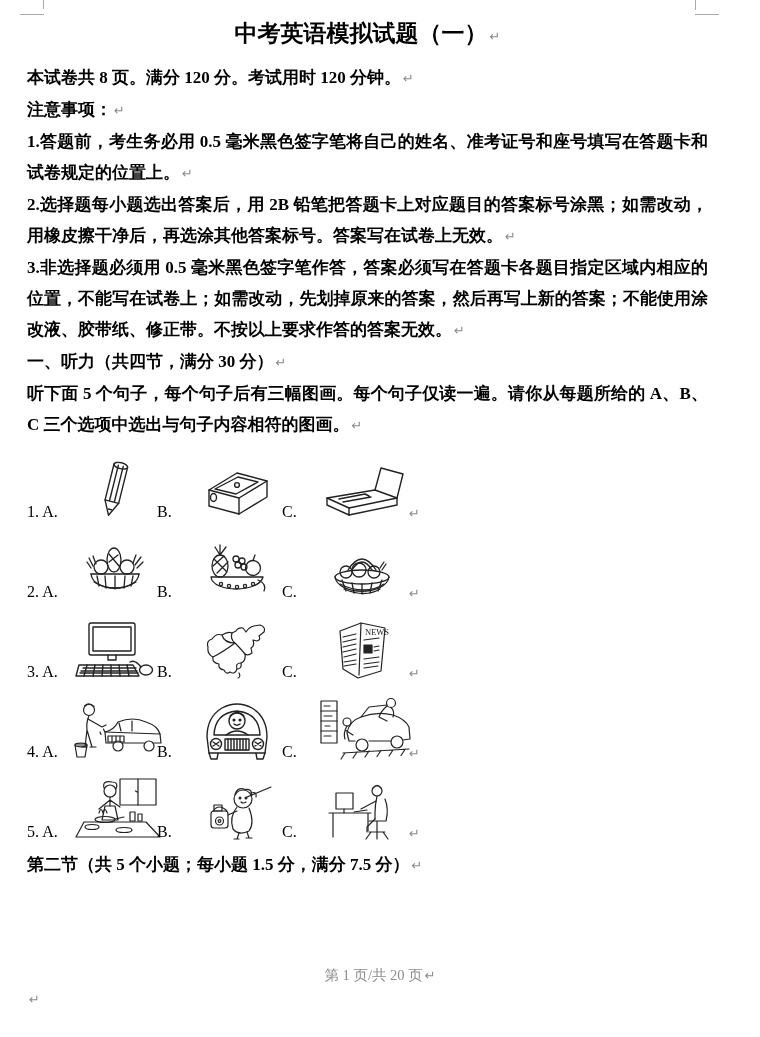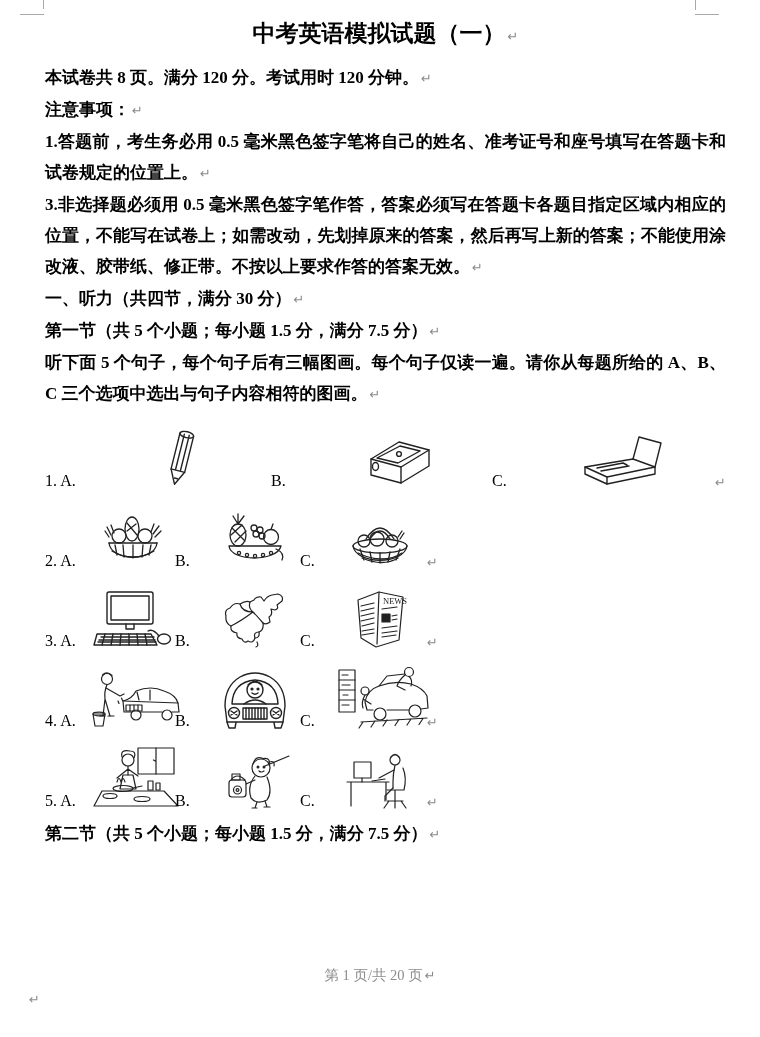--- a/index.html
+++ b/index.html
@@ -7,31 +7,31 @@
     position:relative; width:760px; height:1037px; background:#ffffff;
     font-family:"Liberation Serif","DejaVu Serif",serif; color:#000;
     overflow:hidden;
   }
   .crop { position:absolute; background:#a9a9a9; }
   .crop-tl-v { left:43px; top:0; width:1px; height:9px; }
   .crop-tl-h { left:20px; top:14px; width:24px; height:1px; }
   .crop-tr-v { left:695px; top:0; width:1px; height:10px; }
   .crop-tr-h { left:695px; top:14px; width:24px; height:1px; }
 
-  .content { position:absolute; left:45px; top:0; width:681px; }
+  .content { position:absolute; left:27px; top:0; width:681px; }
 
   .title { margin:18px 0 0 0; text-align:center; font-size:23px; font-weight:700; line-height:32px; }
   .bline { margin:0; font-size:17px; font-weight:700; line-height:31px; text-align:justify; }
   .bline.first { margin-top:9px; }
   .bline.center { text-align:center; }
   .pilcrow { color:#8a8a8a; font-size:13px; font-weight:400;
              font-family:"DejaVu Sans",sans-serif; margin-left:2px; }
 
   .qrow { display:flex; align-items:flex-end; height:80px; }
-  .qr1 { margin-top:2px;justify-content:space-between; }
+  .qr1 { margin-top:2px; }
   .qlabel { font-size:16px; font-weight:400; line-height:22px; white-space:nowrap; }
   .qcell-num { width:45px; flex:0 0 auto; }
   .qcell-imgA { width:85px; flex:0 0 auto; }
   .qcell-lblB { width:35px; flex:0 0 auto; }
   .qcell-imgB { width:90px; flex:0 0 auto; }
   .qcell-lblC { width:35px; flex:0 0 auto; }
   .qcell-imgC { width:90px; flex:0 0 auto; }
   .qcell-imgA svg,.qcell-imgB svg,.qcell-imgC svg { display:block; margin:0 auto 2px auto; }
   .qrow .pilcrow { margin-bottom:2px; }
 
@@ -57,27 +57,27 @@
   <div class="content">
 
     <h1 class="title"><span>中考英语模拟试题（一）</span><span class="pilcrow">↵</span></h1>
 
     <p class="bline first"><span>本试卷共 8 页。满分 120 分。考试用时 120 分钟。</span><span class="pilcrow">↵</span></p>
 
     <p class="bline"><span>注意事项：</span><span class="pilcrow">↵</span></p>
 
     <p class="bline"><span>1.答题前，考生务必用 0.5 毫米黑色签字笔将自己的姓名、准考证号和座号填写在答题卡和试卷规定的位置上。</span><span class="pilcrow">↵</span></p>
 
+    <p class="bline"><span>2.选择题每小题选出答案后，用 2B 铅笔把答题卡上对应题目的答案标号涂黑；如需改动，用橡皮擦干净后，再选涂其他答案标号。答案写在试卷上无效。</span><span class="pilcrow">↵</span></p>
 
     <p class="bline"><span>3.非选择题必须用 0.5 毫米黑色签字笔作答，答案必须写在答题卡各题目指定区域内相应的位置，不能写在试卷上；如需改动，先划掉原来的答案，然后再写上新的答案；不能使用涂改液、胶带纸、修正带。不按以上要求作答的答案无效。</span><span class="pilcrow">↵</span></p>
 
 
     <p class="bline"><span>一、听力（共四节，满分 30 分）</span><span class="pilcrow">↵</span></p>
 
-    <p class="bline"><span>第一节（共 5 个小题；每小题 1.5 分，满分 7.5 分）</span><span class="pilcrow">↵</span></p>
 
     <p class="bline"><span>听下面 5 个句子，每个句子后有三幅图画。每个句子仅读一遍。请你从每题所给的 A、B、C 三个选项中选出与句子内容相符的图画。</span><span class="pilcrow">↵</span></p>
 
     <div class="qrow qr1">
       <span class="qlabel qcell-num"><span>1.</span> <span>A.</span></span>
       <span class="qcell-imgA">
         <svg width="46" height="64" viewBox="0 0 46 64" fill="none" stroke="#222" stroke-width="1.4">
           <g transform="rotate(14 23 32)">
             <ellipse cx="23" cy="8" rx="7" ry="3"></ellipse>
             <path d="M16 8 L16 45 L23 59 L30 45 L30 8"></path>

